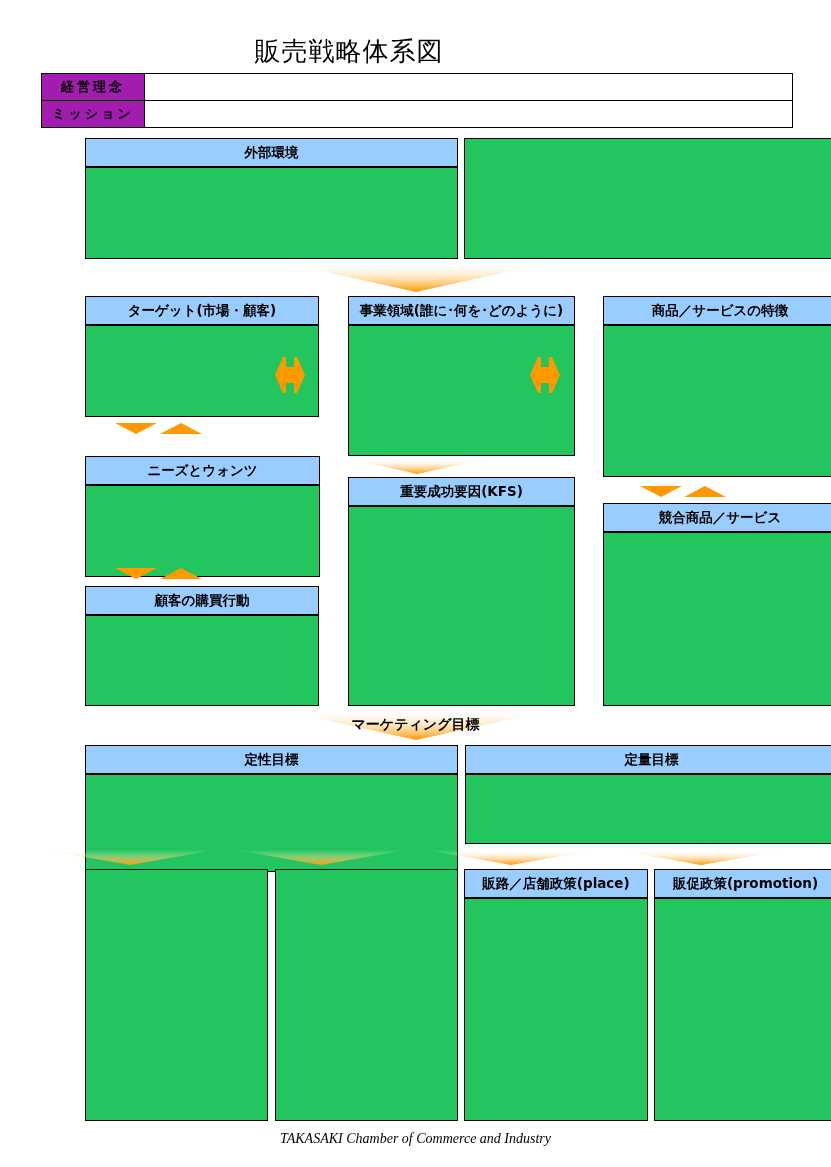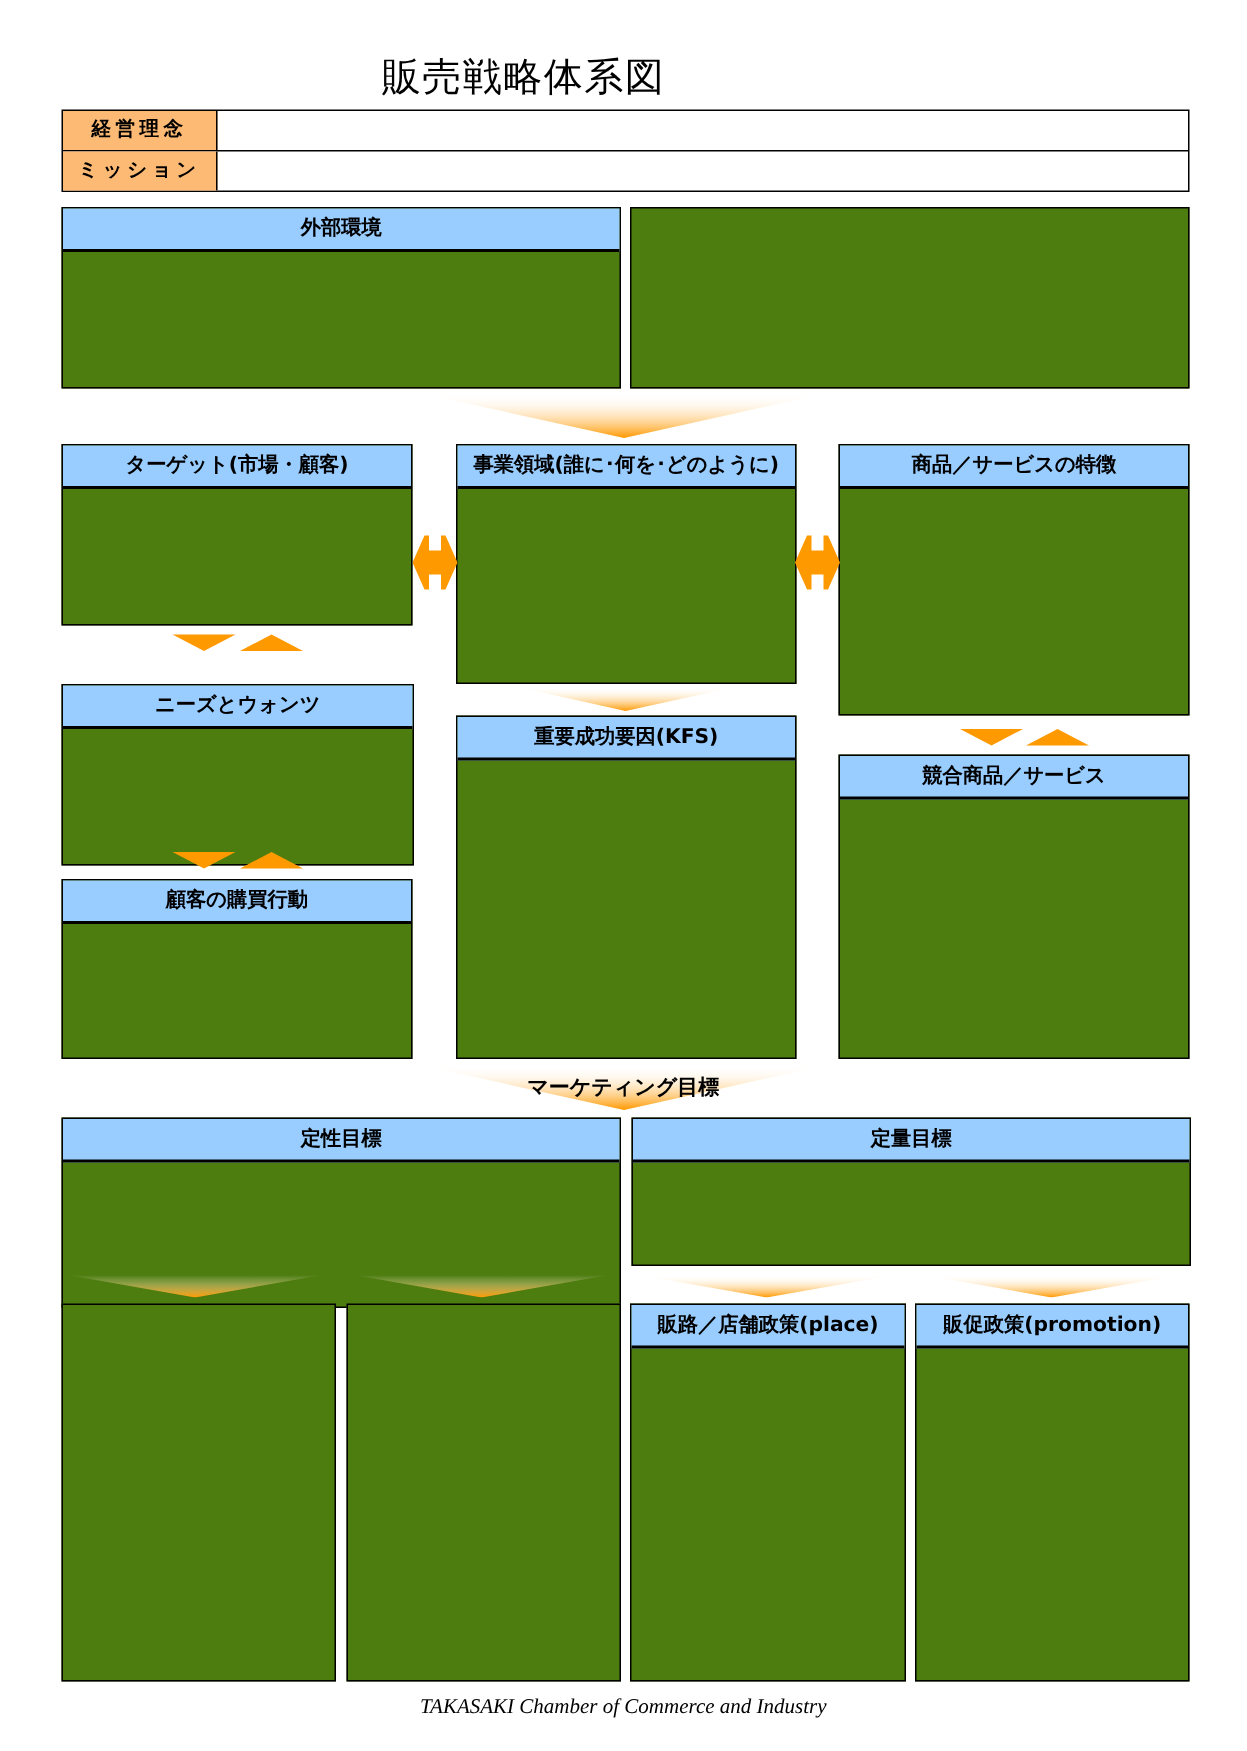--- a/index.html
+++ b/index.html
@@ -1,28 +1,28 @@
 <!DOCTYPE html>
 <html><head>
 <meta charset="utf-8">
 <style>
   html, body { margin:0; padding:0; background:#ffffff; }
   body { width:831px; height:1167px; position:relative; overflow:hidden;
          font-family: "DejaVu Sans", "Liberation Sans", sans-serif; color:#000; }
   .abs { position:absolute; box-sizing:border-box; }
   .title { left:0; width:698px; top:34px; text-align:center; font-size:26px; letter-spacing:1px; }
-  .box { border:1.5px solid #000; background:#4d7c0f; }
+  .box { border:1.5px solid #000; background:#22c55e;margin-left:44px; }
   .hdr { position:absolute; left:0; right:0; top:0; height:27px; background:#99ccff;
          border-bottom:2px solid #000; text-align:center; font-size:13.5px; font-weight:bold;
          line-height:27px; white-space:nowrap; overflow:hidden; }
   .body { position:absolute; left:0; right:0; bottom:0; top:29px; }
   .rowtbl { left:41px; width:752px; border:1.5px solid #000; }
   .rowtbl .r { position:relative; height:26px; }
   .rowtbl .r + .r { border-top:1.5px solid #000;padding-left:41px; }
-  .rowtbl .lbl { position:absolute; left:0; top:0; bottom:0; width:102px; background:#fdba74;
+  .rowtbl .lbl { position:absolute; left:0; top:0; bottom:0; width:102px; background:#a21caf;
                  border-right:1.5px solid #000; font-size:13px; font-weight:bold;
                  text-align:center; line-height:26px; letter-spacing:3px; }
   .rowtbl .val { position:absolute; left:103px; right:0; top:0; bottom:0; }
   .fan { position:absolute; }
   .tri { position:absolute; width:0; height:0; }
   .tri-down { border-left:21px solid transparent; border-right:21px solid transparent; border-top:11px solid #ff9900; }
   .tri-up { border-left:21px solid transparent; border-right:21px solid transparent; border-bottom:11px solid #ff9900; }
   .mk-label { left:0; width:831px; top:716px; text-align:center; font-size:14px; font-weight:bold; }
   .footer { left:0; width:831px; top:1131px; text-align:center; font-family:"Liberation Serif","DejaVu Serif",serif;
             font-style:italic; font-size:14px; }

